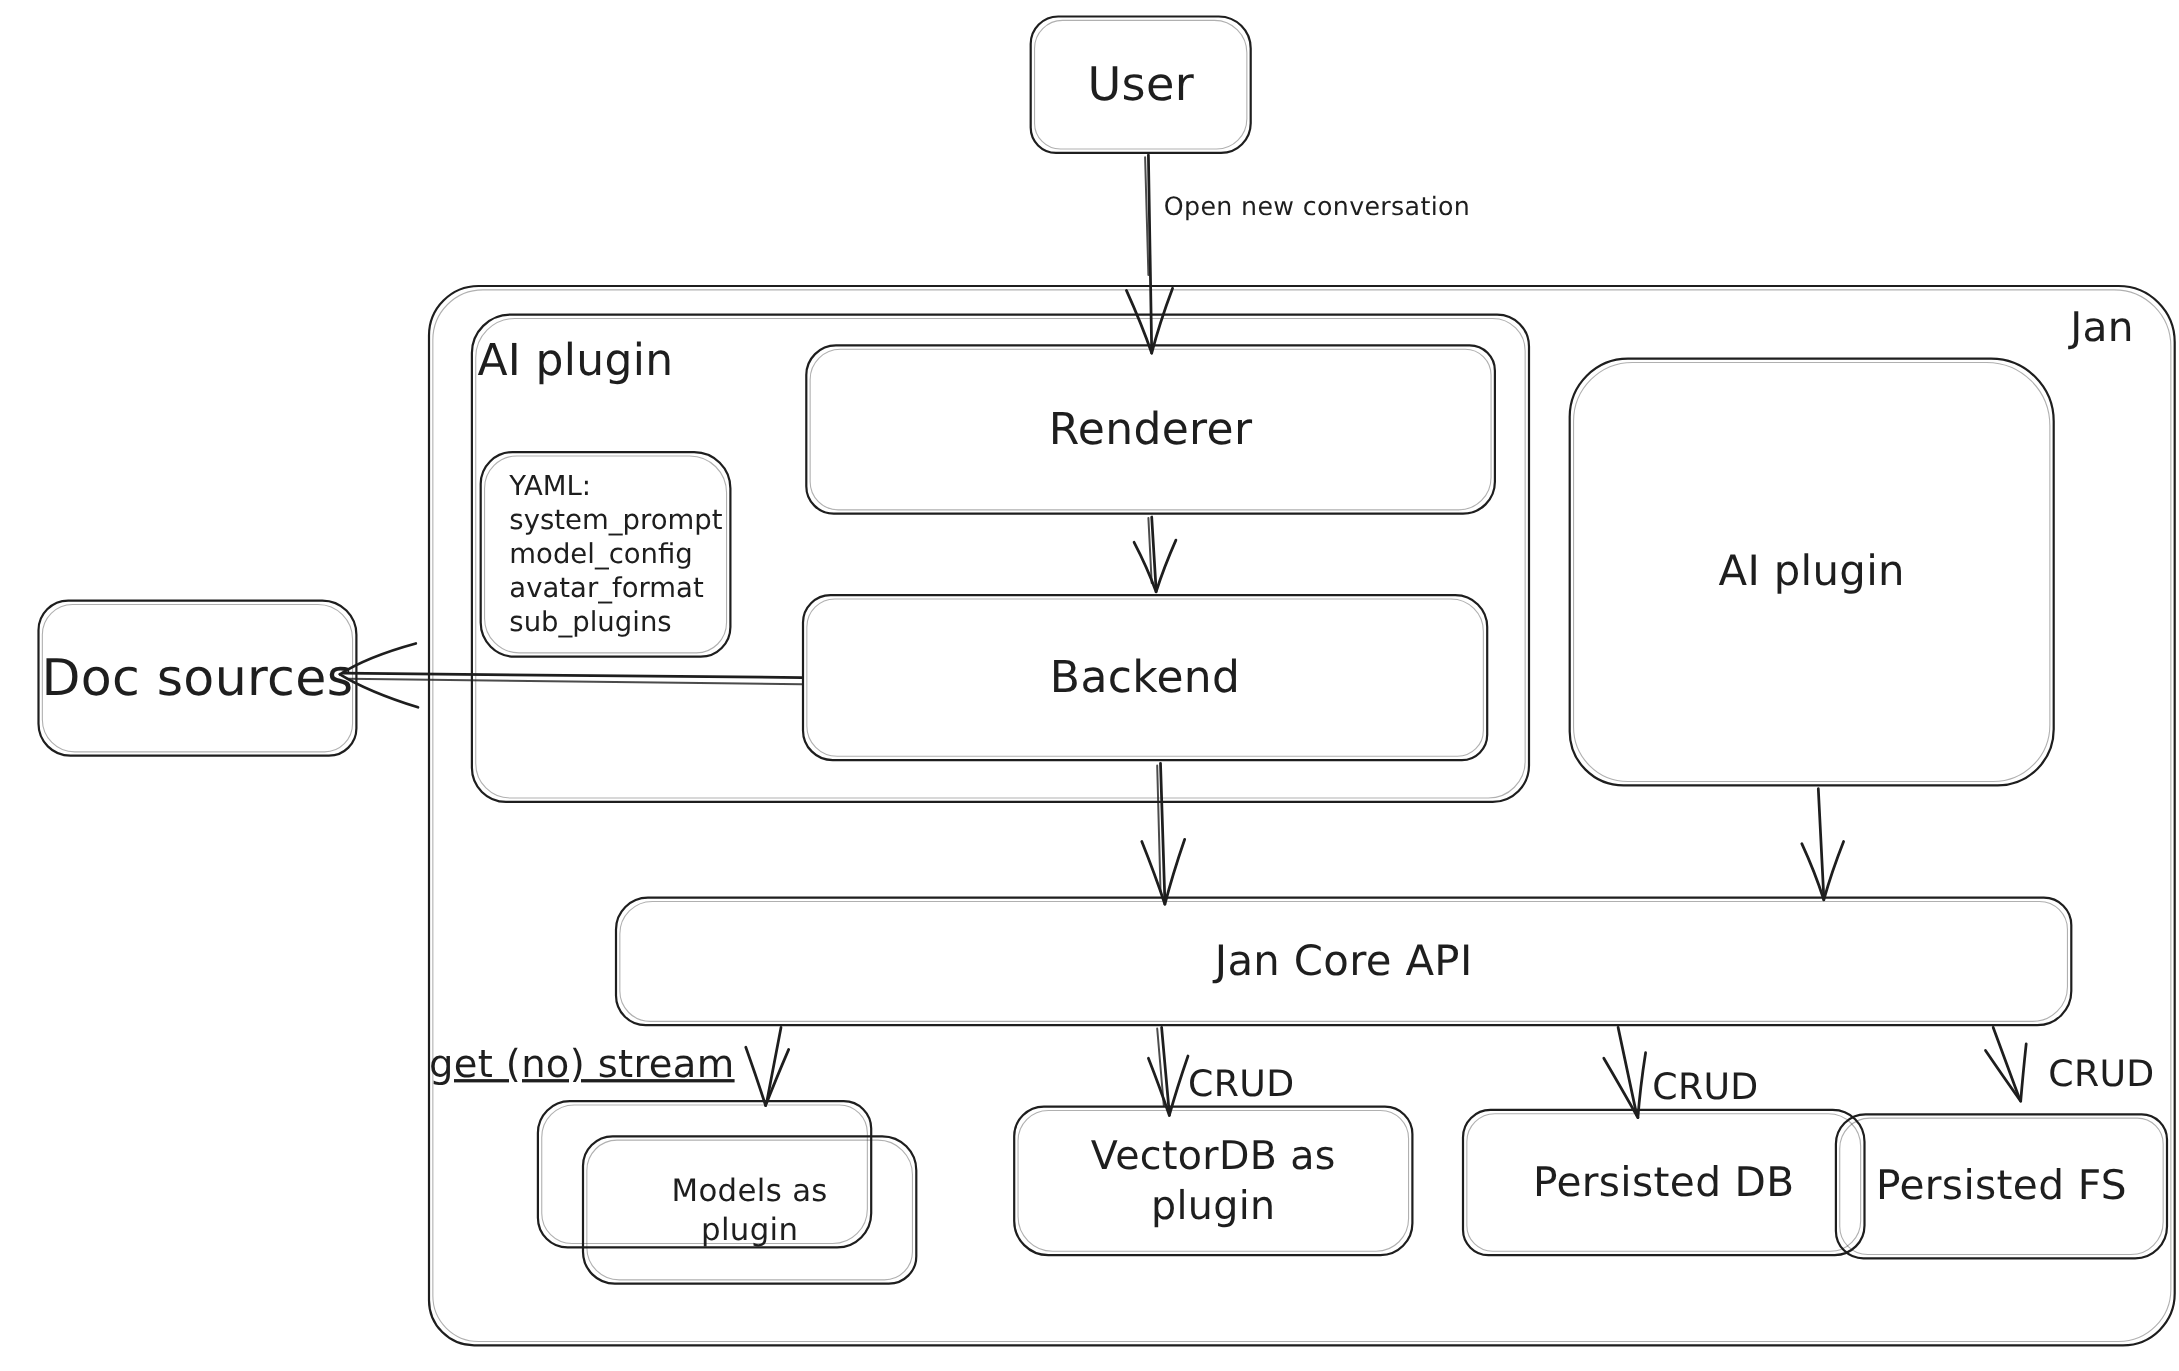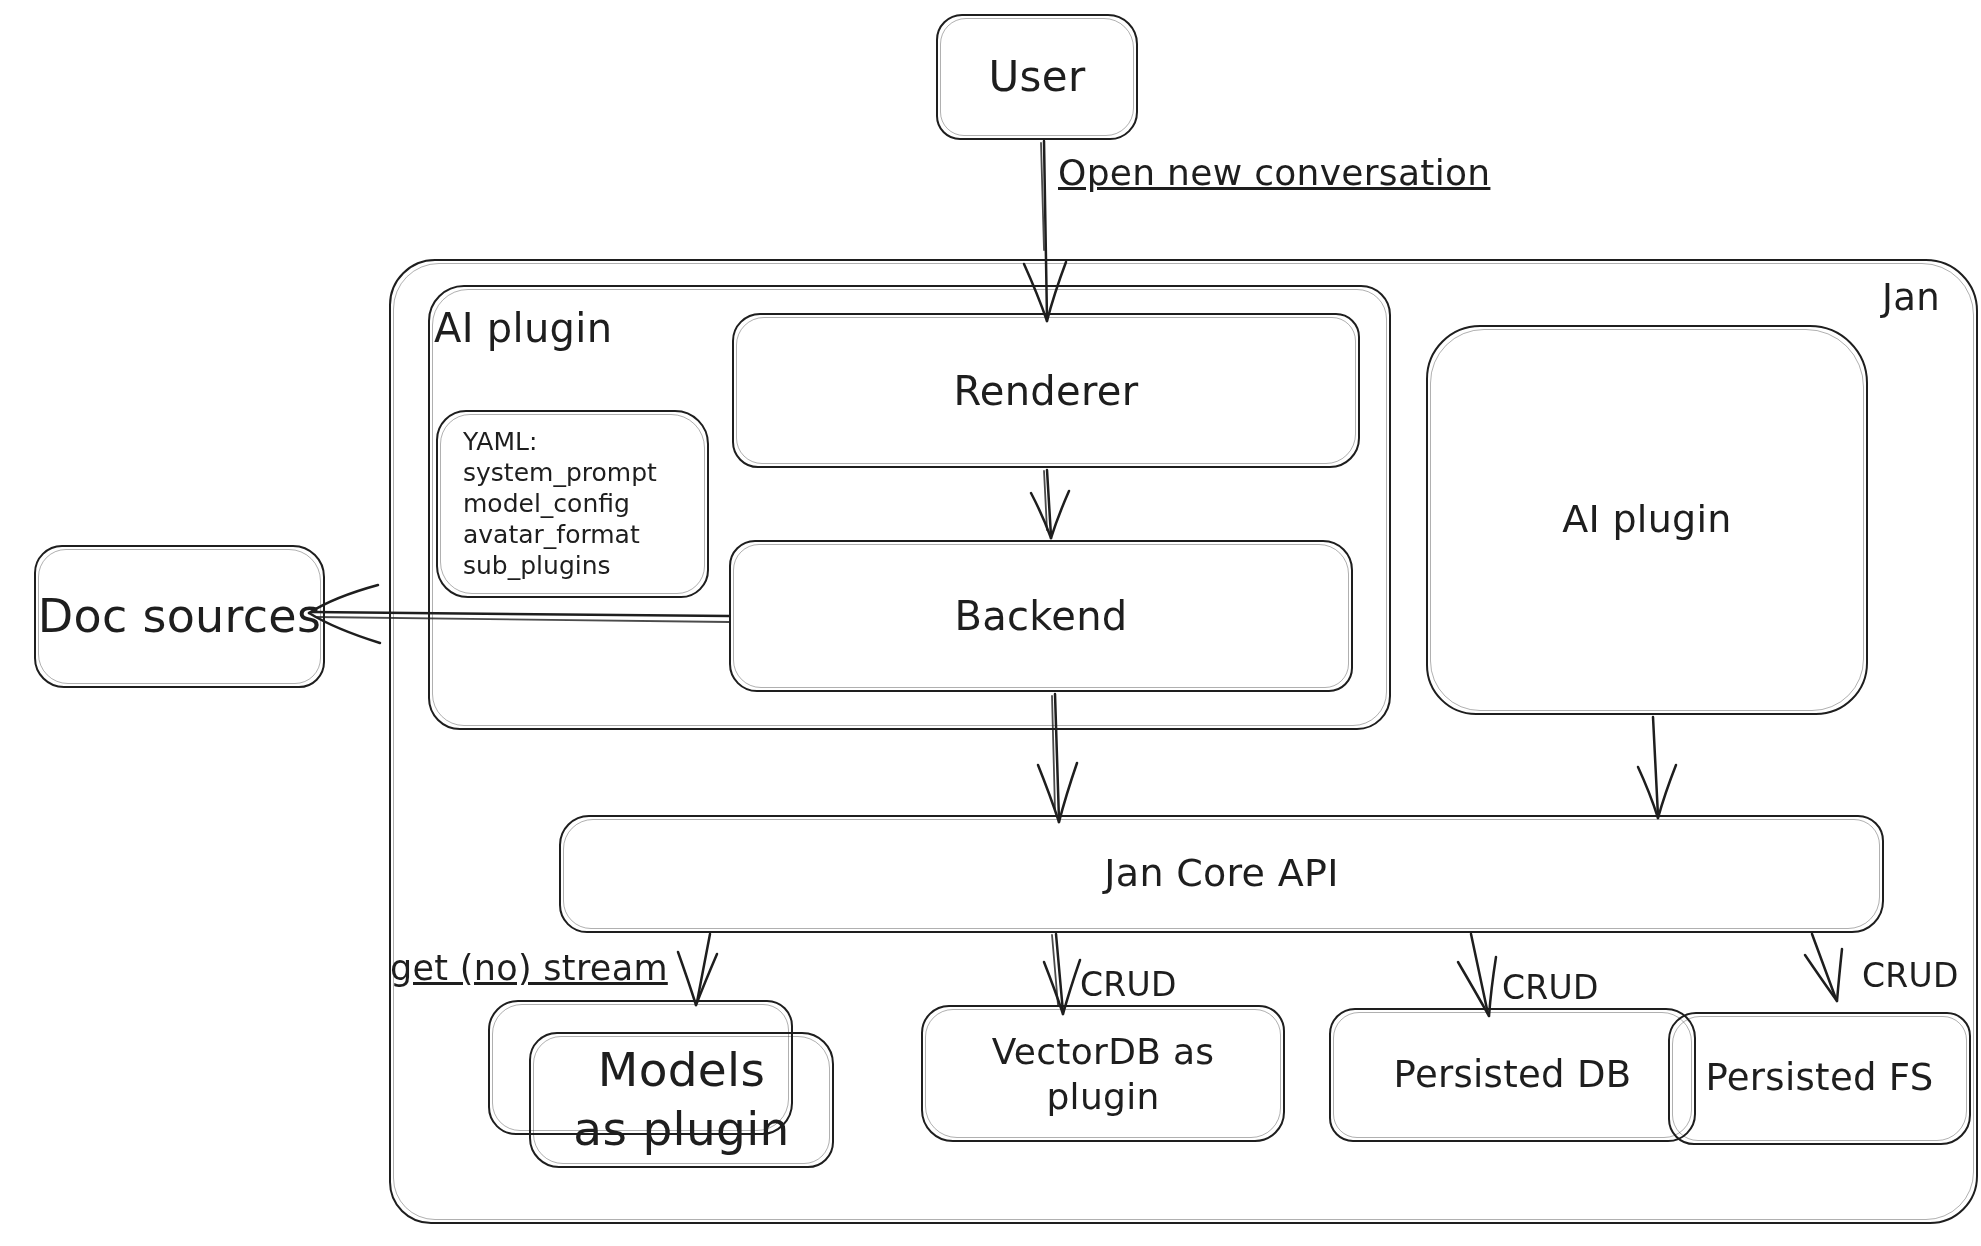--- a/index.html
+++ b/index.html
@@ -66,37 +66,37 @@
     stroke-linecap: round;
     stroke-linejoin: round;
   }
   .edges-layer path.thin { stroke-width: 1.8; opacity: 0.8; }
 
   
   .n-user        { left: 920px;  top: 14px;   width: 202px;  height: 126px; border-radius: 26px 30px 28px 24px; font-size: 42px; }
   .n-jan         { left: 373px;  top: 259px;  width: 1589px; height: 965px; border-radius: 46px 52px 48px 42px; }
   .n-aiplug-l    { left: 412px;  top: 285px;  width: 963px;  height: 445px; border-radius: 36px 30px 34px 32px; }
   .n-renderer    { left: 716px;  top: 313px;  width: 628px;  height: 155px; border-radius: 28px 24px 30px 26px; font-size: 40px; }
-  .n-yaml        { left: 420px;  top: 410px;  width: 273px;  height: 188px; border-radius: 30px 34px 28px 32px; display: block; font-size: 25px; line-height: 31px; padding: 14px 10px 10px 25px; text-align: left; }
+  .n-yaml        { left: 420px;  top: 410px;  width: 229px;  height: 188px; border-radius: 30px 34px 28px 32px; display: block; font-size: 25px; line-height: 31px; padding: 14px 10px 10px 25px; text-align: left; }
   .n-backend     { left: 713px;  top: 540px;  width: 624px;  height: 152px; border-radius: 26px 30px 24px 28px; font-size: 40px; text-align: center; }
   .n-aiplug-r    { left: 1410px; top: 325px;  width: 442px;  height: 390px; border-radius: 54px 58px 52px 50px; font-size: 38px; }
   .n-docsources  { left: 18px;   top: 545px;  width: 291px;  height: 143px; border-radius: 28px 32px 26px 30px; font-size: 46px; }
   .n-core        { left: 543px;  top: 815px;  width: 1325px; height: 118px; border-radius: 30px 26px 32px 28px; font-size: 38px; }
   .n-models-back { left: 472px;  top: 1000px; width: 305px;  height: 135px; border-radius: 30px 26px 32px 28px; }
-  .n-models      { left: 513px;  top: 1032px; width: 305px;  height: 136px; border-radius: 28px 32px 26px 30px; font-size: 47px; }
+  .n-models      { left: 513px;  top: 1032px; width: 305px;  height: 136px; border-radius: 28px 32px 26px 30px; font-size: 28px; }
   .n-vectordb    { left: 905px;  top: 1005px; width: 364px;  height: 137px; border-radius: 28px 26px 30px 32px; font-size: 36px; }
   .n-pdb         { left: 1313px; top: 1008px; width: 367px;  height: 134px; border-radius: 26px 30px 28px 24px; font-size: 37px; white-space: nowrap; }
   .n-pfs         { left: 1652px; top: 1012px; width: 303px;  height: 133px; border-radius: 28px 24px 30px 26px; font-size: 37px; white-space: nowrap; }
 
   .wrap-230 { display: inline-block; width: 235px; }
   .wrap-265 { display: inline-block; width: 265px; }
 
   .l-jan        { left: 1866px; top: 276px;  font-size: 37px; }
   .l-aiplug-l   { left: 418px;  top: 305px;  font-size: 40px; }
-  .l-open-chat  { left: 1042px; top: 148px;  font-size: 36px; line-height: 49px; text-decoration: underline; }
+  .l-open-chat  { left: 1042px; top: 164px;  font-size: 23px; line-height: 49px; }
   .l-stream     { left: 374px;  top: 944px;  font-size: 35px; text-decoration: underline; }
   .l-crud-1     { left: 1064px; top: 962px;  font-size: 33px; }
   .l-crud-2     { left: 1486px; top: 965px;  font-size: 33px; }
   .l-crud-3     { left: 1846px; top: 953px;  font-size: 33px; }
 </style>
 </head>
 <body>
 
 <div class="canvas">
 

